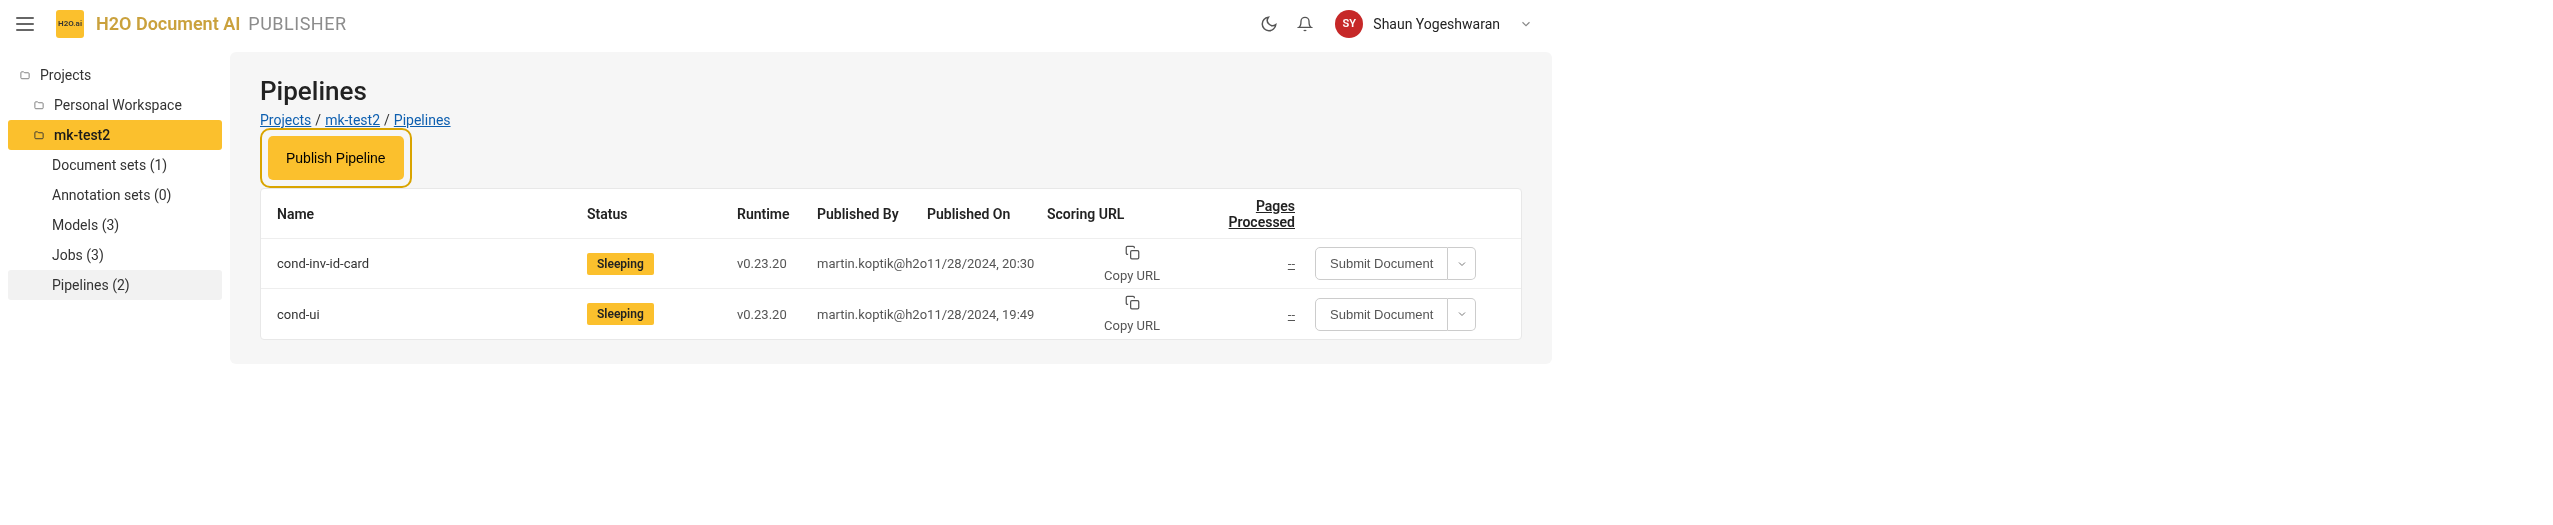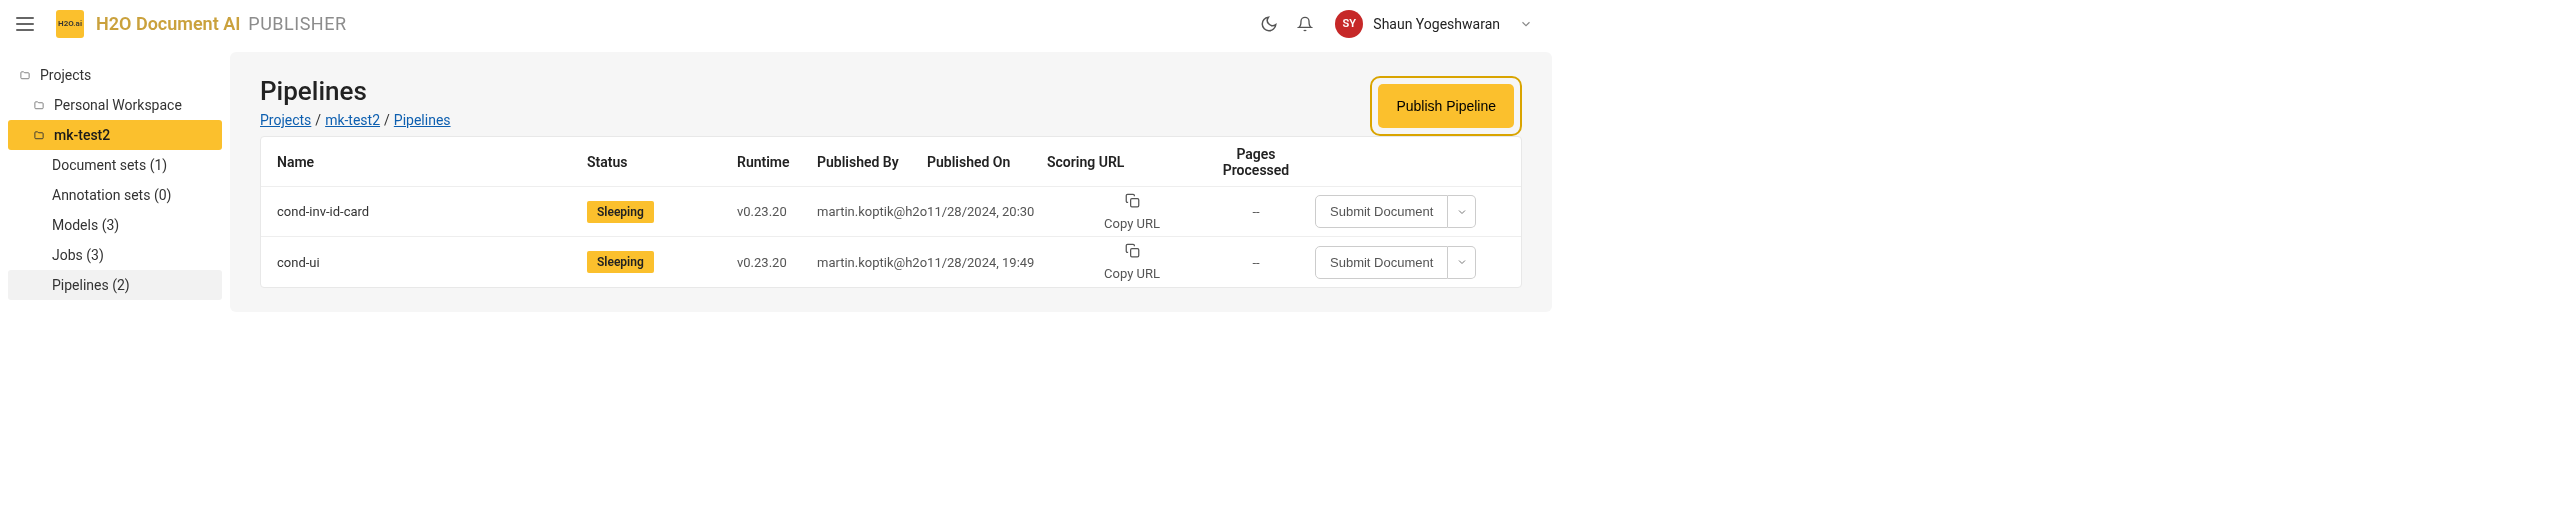--- a/index.html
+++ b/index.html
@@ -49,21 +49,21 @@
     }
     .side-item.level-1 { padding-left:10px; }
     .side-item.level-2 { padding-left:24px; }
     .side-item.level-3 { padding-left:44px; }
     .side-item.active { background:#fbc02d; color:#1a1a1a; font-weight:500; }
     .side-item.highlight { background:#f2f2f2; }
     .folder-icon { width:14px; height:11px; margin-right:8px; }
 
     
     .main { flex:1; background:#f6f6f6; border-radius:6px; margin:4px 8px 8px 0; padding:24px 30px; }
-    .main-head { display:flex; align-items:flex-start; justify-content:space-between; }
+    .main-head { display:flex; align-items:flex-start; justify-content:space-between;flex-direction:column; }
     .page-title { font-size:26px; font-weight:500; color:#222; margin-bottom:6px; }
     .breadcrumb { font-size:14px; color:#0d5fb0; }
     .breadcrumb a { color:#0d5fb0; text-decoration:underline; cursor:pointer; }
     .breadcrumb .sep { color:#333; margin:0 4px; text-decoration:none; }
 
     .publish-btn-wrap {
       border:2px solid #d9a400; border-radius:10px; padding:6px;
     }
     .publish-btn {
       background:#fbc02d; border:none; border-radius:5px;
@@ -86,21 +86,21 @@
     .table-wrap { background:#fff; border:1px solid #e8e8e8; border-radius:4px; overflow:hidden; }
     .row { display:flex; align-items:center; height:50px; padding:0 16px; border-bottom:1px solid #eee; }
     .row:last-child { border-bottom:none; }
     .row.header-row { font-weight:600; color:#222; }
     .cell-name { flex:0 0 310px; }
     .cell-status { flex:0 0 150px; }
     .cell-runtime { flex:0 0 80px; }
     .cell-pubby { flex:0 0 110px; }
     .cell-pubon { flex:0 0 120px; }
     .cell-url { flex:0 0 170px; }
-    .cell-pages { flex:1; text-align:center; padding-right:20px; }
+    .cell-pages { flex:1; text-align:right; padding-right:20px;text-decoration:underline; }
     .cell-action { flex:0 0 190px; }
 
     .status-badge {
       display:inline-block; background:#fbc02d; color:#222;
       font-size:12px; font-weight:600; padding:4px 10px; border-radius:2px;text-align:center;
     }
     .data-row { color:#555; font-size:13px; }
     .data-row .cell-name { color:#333; }
     .copy-group { display:flex; align-items:center; color:#555; cursor:pointer; gap:8px;flex-direction:column; }
     .copy-icon { width:15px; height:15px; }

